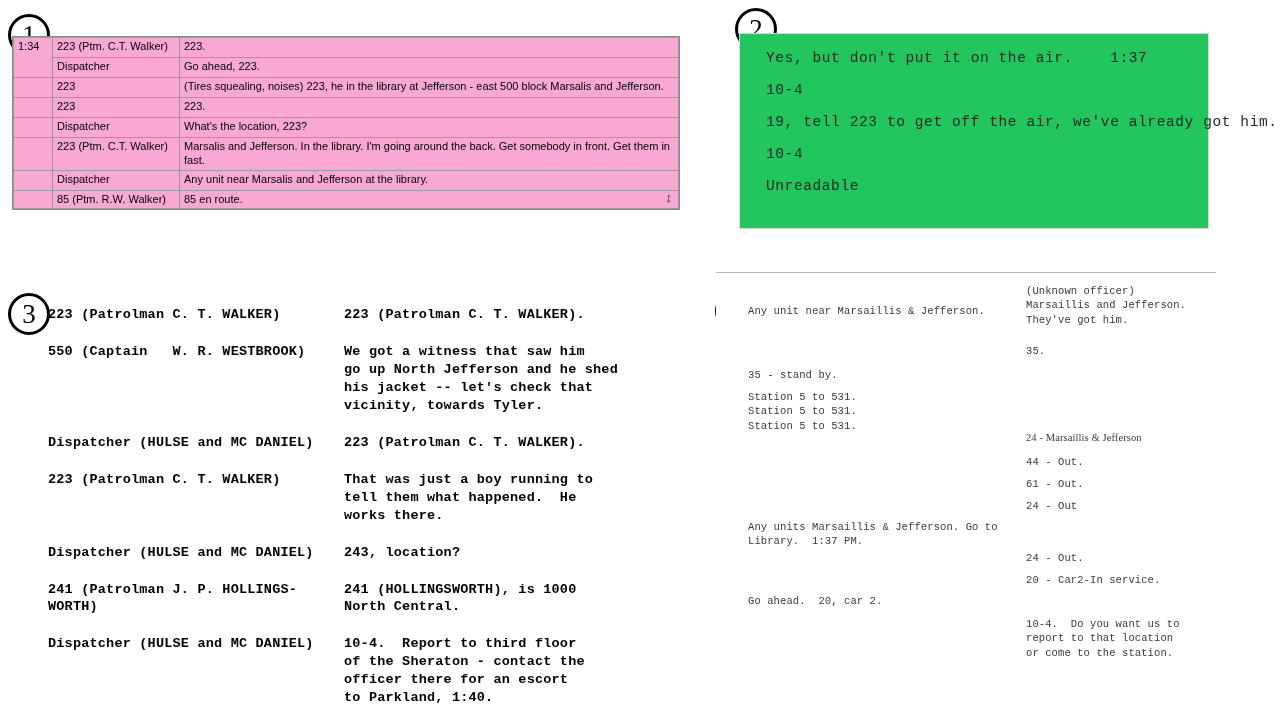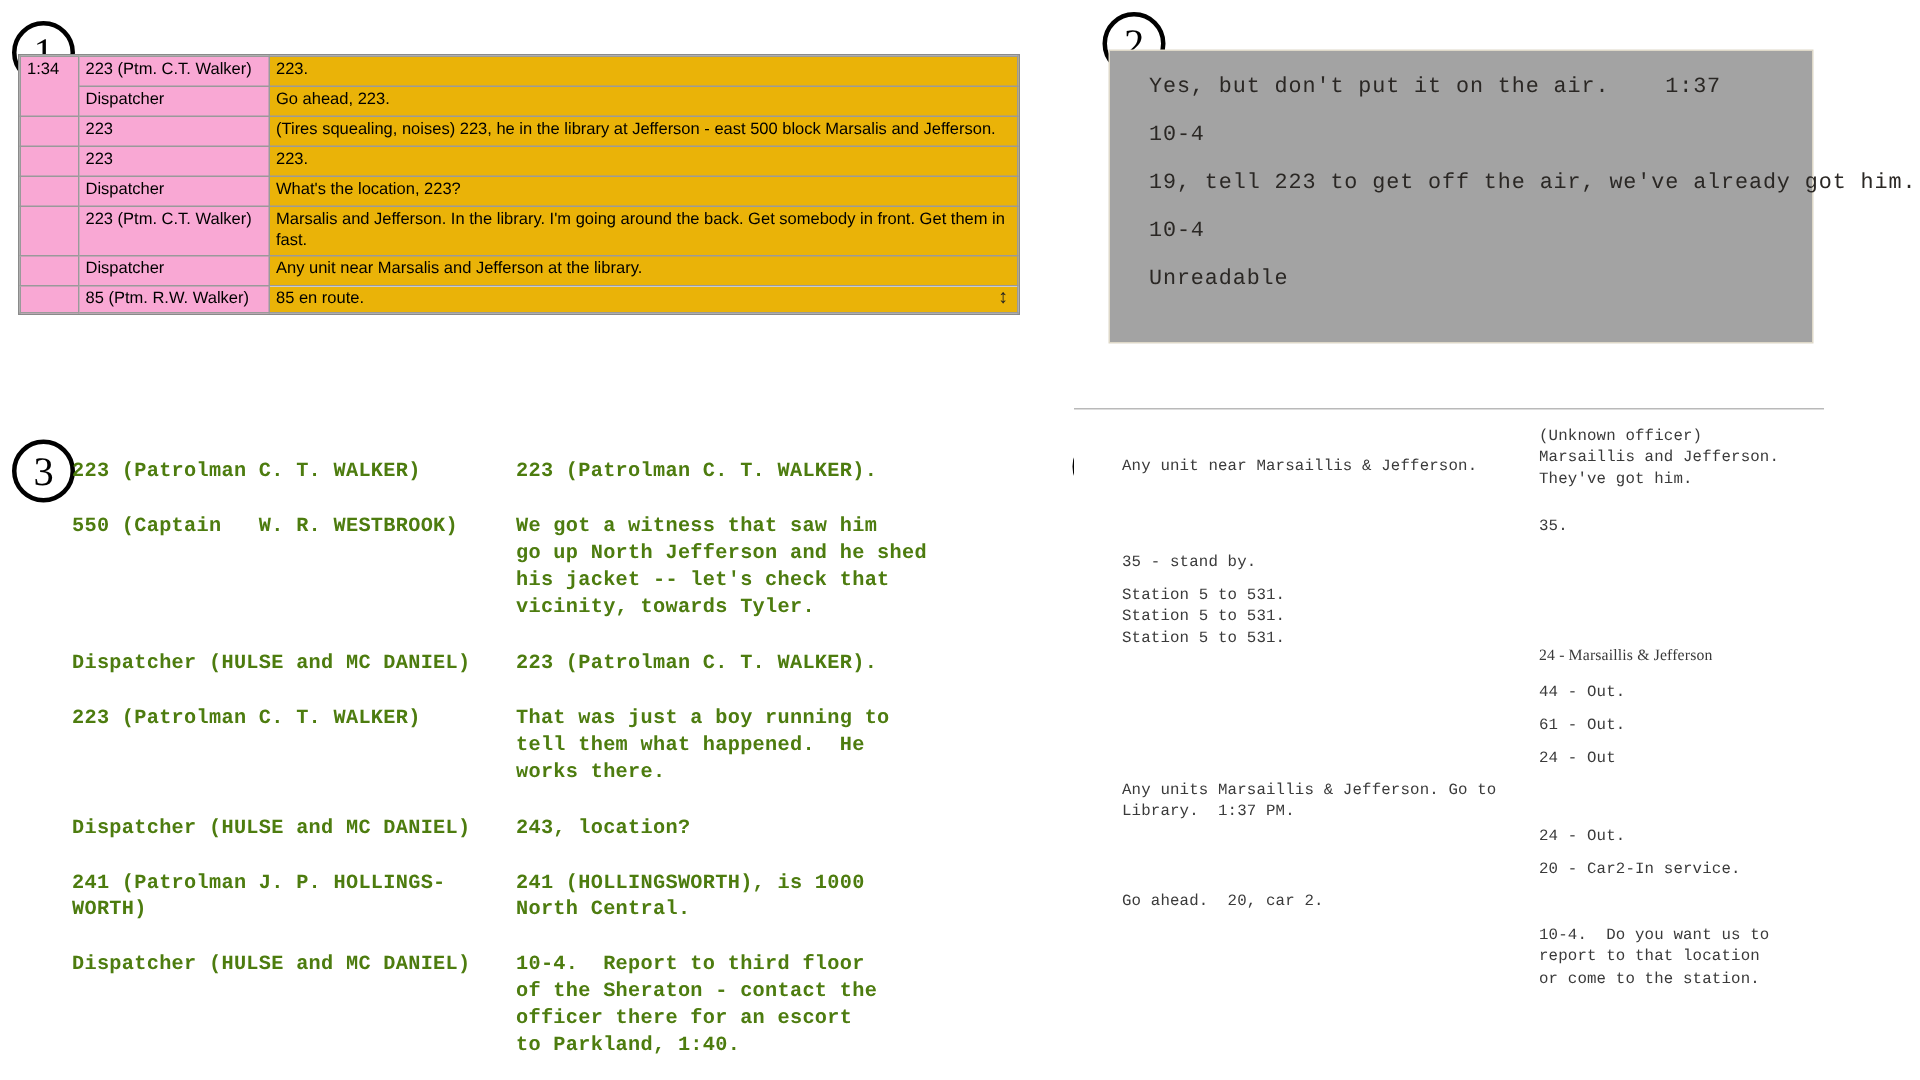--- a/index.html
+++ b/index.html
@@ -55,40 +55,40 @@
   }
   #panel1 td {
     border: 1px solid #9a9a9a;
     padding: 2px 4px;
     vertical-align: top;
     line-height: 1.25;
   }
   .col-time  { width: 30px; }
   .col-unit  { width: 118px; }
   .col-text  { }
-  .cell-amber { background: #eab308; }
+  .cell-amber { background: #f9a8d4; }
   .cell-white { background: #f9a8d4; }
   .row-h    { height: 20px; }
   .text-cell { position: relative; }
   #cursor-mark {
     position: absolute;
     right: 6px;
     bottom: 2px;
     font-size: 13px;
     color: #222;
   }
 
   
   #panel2 {
     position: absolute;
     left: 740px;
     top: 34px;
     width: 468px;
     height: 194px;
-    background: #a3a3a3;
+    background: #22c55e;
     box-shadow: 0 0 0 1px #ded8c8;
   }
   #panel2 .lines {
     padding: 16px 26px;
     font-family: "Liberation Mono", monospace;
     font-size: 14.5px;
     color: #2a2724;
     letter-spacing: 0.6px;
   }
   #panel2 .ln { margin: 0 0 16px 0; white-space: pre; }
@@ -100,21 +100,21 @@
     left: 48px;
     top: 306px;
     width: 620px;
   }
   #panel3 .entry {
     display: flex;
     margin-bottom: 19px;
     font-family: "Liberation Mono", monospace;
     font-weight: bold;
     font-size: 13.5px;
-    color: #4d7c0f;
+    color: #000000;
     line-height: 1.33;
     letter-spacing: 0.2px;
   }
   #panel3 .spk {
     width: 296px;
     flex: 0 0 296px;
     white-space: pre-wrap;
   }
   #panel3 .txt {
     flex: 1;

